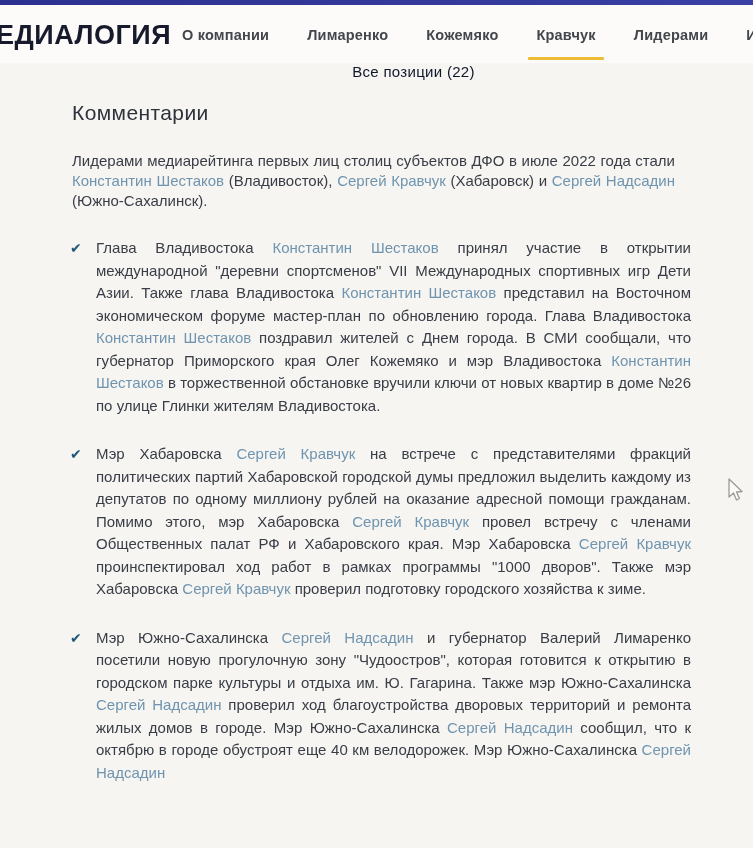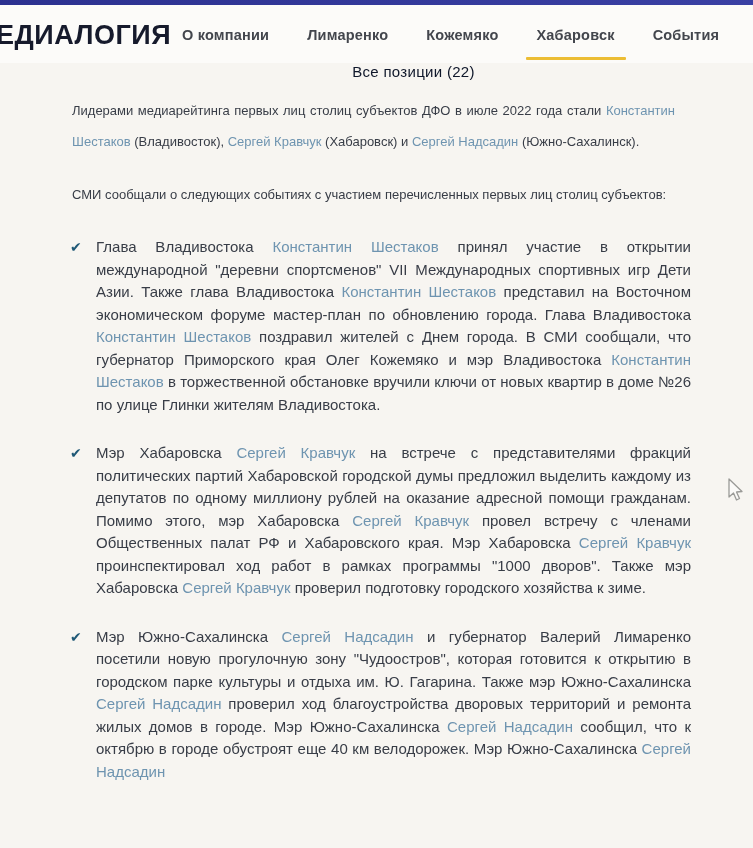--- a/index.html
+++ b/index.html
@@ -41,21 +41,21 @@
     text-align:center;font-size:15px;color:#0f172a;letter-spacing:.3px;padding-left:37px;
   }
   .content{
     position:absolute;top:95px;left:72px;width:619px;color:#383d47;
   }
   .page-title{
     font-size:21px;font-weight:500;color:#2e323c;letter-spacing:.4px;
     margin:6px 0 26px 0;
   }
   .para{
-    font-size:13px;line-height:31px;text-align:justify;margin:0 16px 22px 0;
+    font-size:15px;line-height:20px;text-align:justify;margin:0 16px 22px 0;
   }
   .bullets{list-style:none;margin:26px 0 0 0;padding:0;}
   .bullet{
     position:relative;padding-left:24px;margin-bottom:26px;
     font-size:15px;line-height:22.5px;text-align:justify;
   }
   .bullet .check{
     position:absolute;left:-2px;top:0;font-size:14px;color:#1f5876;
   }
   .name-link{color:#6e94b0;cursor:pointer;}
@@ -65,32 +65,32 @@
 <body style="--accent: #ecbd34;">
 
 <div class="topbar"></div>
 
 <header class="header">
   <div class="logo">МЕДИАЛОГИЯ</div>
   <ul class="nav">
       <li class="nav-item">О компании</li>
       <li class="nav-item">Лимаренко</li>
       <li class="nav-item">Кожемяко</li>
-      <li class="nav-item active">Хабаровск</li>
-      <li class="nav-item">События</li>
+      <li class="nav-item active">Кравчук</li>
+      <li class="nav-item">Лидерами</li>
       <li class="nav-item">Инфоповоды</li>
     </ul>
 </header>
 
 <div class="subnav">Все позиции (22)</div>
 
 <main class="content">
+  <h1 class="page-title">Комментарии</h1>
   <div id="paras">
       <p class="para"><span>Лидерами медиарейтинга первых лиц столиц субъектов ДФО в июле 2022 года стали </span><span class="name-link">Константин Шестаков</span><span> (Владивосток), </span><span class="name-link">Сергей Кравчук</span><span> (Хабаровск) и </span><span class="name-link">Сергей Надсадин</span><span> (Южно-Сахалинск).</span></p>
-      <p class="para"><span>СМИ сообщали о следующих событиях с участием перечисленных первых лиц столиц субъектов:</span></p>
     </div>
   <ul class="bullets" id="bullets">
       <li class="bullet"><span class="check">✔</span><span>Глава Владивостока </span><span class="name-link">Константин Шестаков</span><span> принял участие в открытии международной "деревни спортсменов" VII Международных спортивных игр Дети Азии. Также глава Владивостока </span><span class="name-link">Константин Шестаков</span><span> представил на Восточном экономическом форуме мастер-план по обновлению города. Глава Владивостока </span><span class="name-link">Константин Шестаков</span><span> поздравил жителей с Днем города. В СМИ сообщали, что губернатор Приморского края Олег Кожемяко и мэр Владивостока </span><span class="name-link">Константин Шестаков</span><span> в торжественной обстановке вручили ключи от новых квартир в доме №26 по улице Глинки жителям Владивостока.</span></li>
       <li class="bullet"><span class="check">✔</span><span>Мэр Хабаровска </span><span class="name-link">Сергей Кравчук</span><span> на встрече с представителями фракций политических партий Хабаровской городской думы предложил выделить каждому из депутатов по одному миллиону рублей на оказание адресной помощи гражданам. Помимо этого, мэр Хабаровска </span><span class="name-link">Сергей Кравчук</span><span> провел встречу с членами Общественных палат РФ и Хабаровского края. Мэр Хабаровска </span><span class="name-link">Сергей Кравчук</span><span> проинспектировал ход работ в рамках программы "1000 дворов". Также мэр Хабаровска </span><span class="name-link">Сергей Кравчук</span><span> проверил подготовку городского хозяйства к зиме.</span></li>
       <li class="bullet"><span class="check">✔</span><span>Мэр Южно-Сахалинска </span><span class="name-link">Сергей Надсадин</span><span> и губернатор Валерий Лимаренко посетили новую прогулочную зону "Чудоостров", которая готовится к открытию в городском парке культуры и отдыха им. Ю. Гагарина. Также мэр Южно-Сахалинска </span><span class="name-link">Сергей Надсадин</span><span> проверил ход благоустройства дворовых территорий и ремонта жилых домов в городе. Мэр Южно-Сахалинска </span><span class="name-link">Сергей Надсадин</span><span> сообщил, что к октябрю в городе обустроят еще 40 км велодорожек. Мэр Южно-Сахалинска </span><span class="name-link">Сергей Надсадин</span></li>
     </ul>
 </main>
 
 <svg class="cursor" width="18" height="24" viewBox="0 0 18 24">
   <polygon points="2,1 2,19 6.5,15 9.5,22 12.5,20.5 9.5,14 15,13.5" fill="#fbfaf8" stroke="#9a9a97" stroke-width="1.3" stroke-linejoin="round"></polygon>

